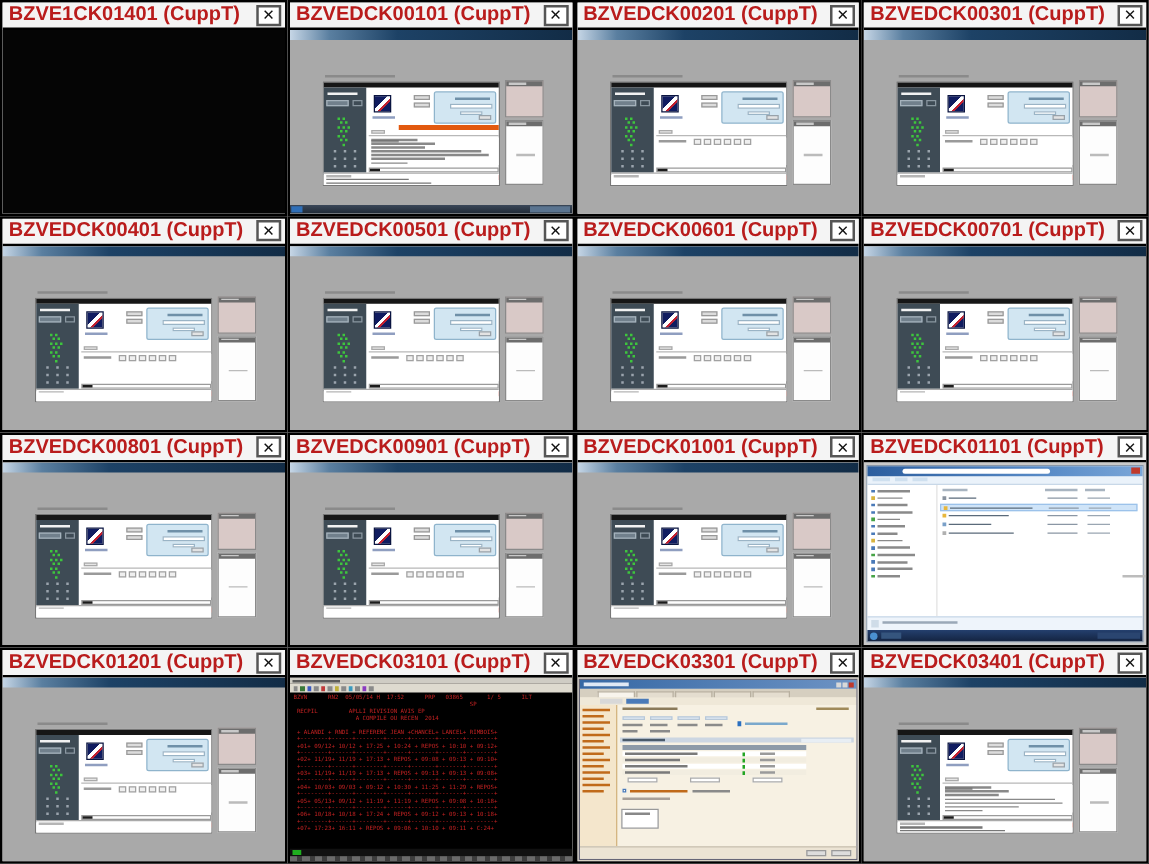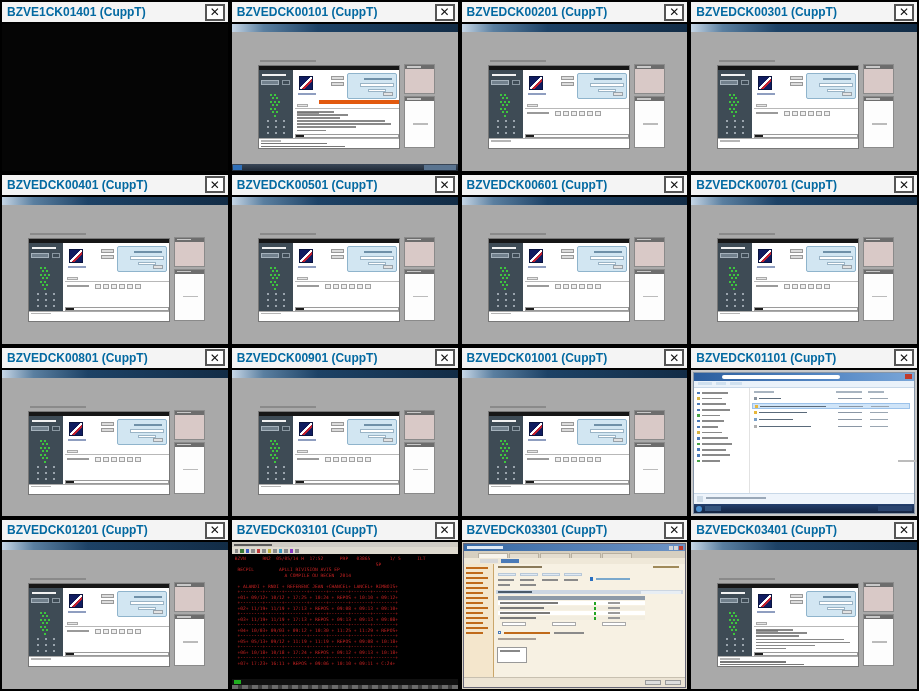--- a/index.html
+++ b/index.html
@@ -1,20 +1,20 @@
 <!DOCTYPE html>
 <html><head>
 <meta charset="utf-8">
 <style>
   * { margin:0; padding:0; box-sizing:border-box; }
   html,body { width:919px; height:691px; background:#000; font-family:"Liberation Sans", sans-serif; }
   #grid { width:919px; height:691px; display:grid; grid-template-columns:repeat(4,1fr); grid-template-rows:repeat(4,1fr); background:#000; }
   .cell { border:2px solid #000; background:#f4f4f4; display:flex; flex-direction:column; overflow:hidden; }
   .titlebar { height:22px; flex:0 0 22px; background:#f4f4f4; display:flex; align-items:center; border-bottom:2px solid #000; }
-  .title { font-size:12px; font-weight:bold; color:#0369a1; padding-left:5px; white-space:nowrap; overflow:hidden; }
+  .title { font-size:16px; font-weight:bold; color:#b91c1c; padding-left:5px; white-space:nowrap; overflow:hidden; }
   .closebtn { margin-left:auto; margin-right:3px; width:20px; height:17px; background:#fff; border:2px solid #555; color:#111; font-size:12px; font-weight:bold; line-height:12px; display:flex; align-items:center; justify-content:center; cursor:pointer; font-family:"DejaVu Sans", sans-serif; }
   .thumb { position:relative; flex:1; overflow:hidden; background:#a9a9a9; }
 
   
   .thumb.black { background:#050505; }
 
   
   .cupp .rt-strip { position:absolute; left:0; top:0; width:100%; height:8px;
      background:linear-gradient(90deg,#c6d6e6 0%,#5a7fa0 14%,#1d4266 38%,#122c46 100%); }
   .cupp .caption { position:absolute; left:28px; top:36px; width:56px; height:2px; background:#8a8a8a; }

